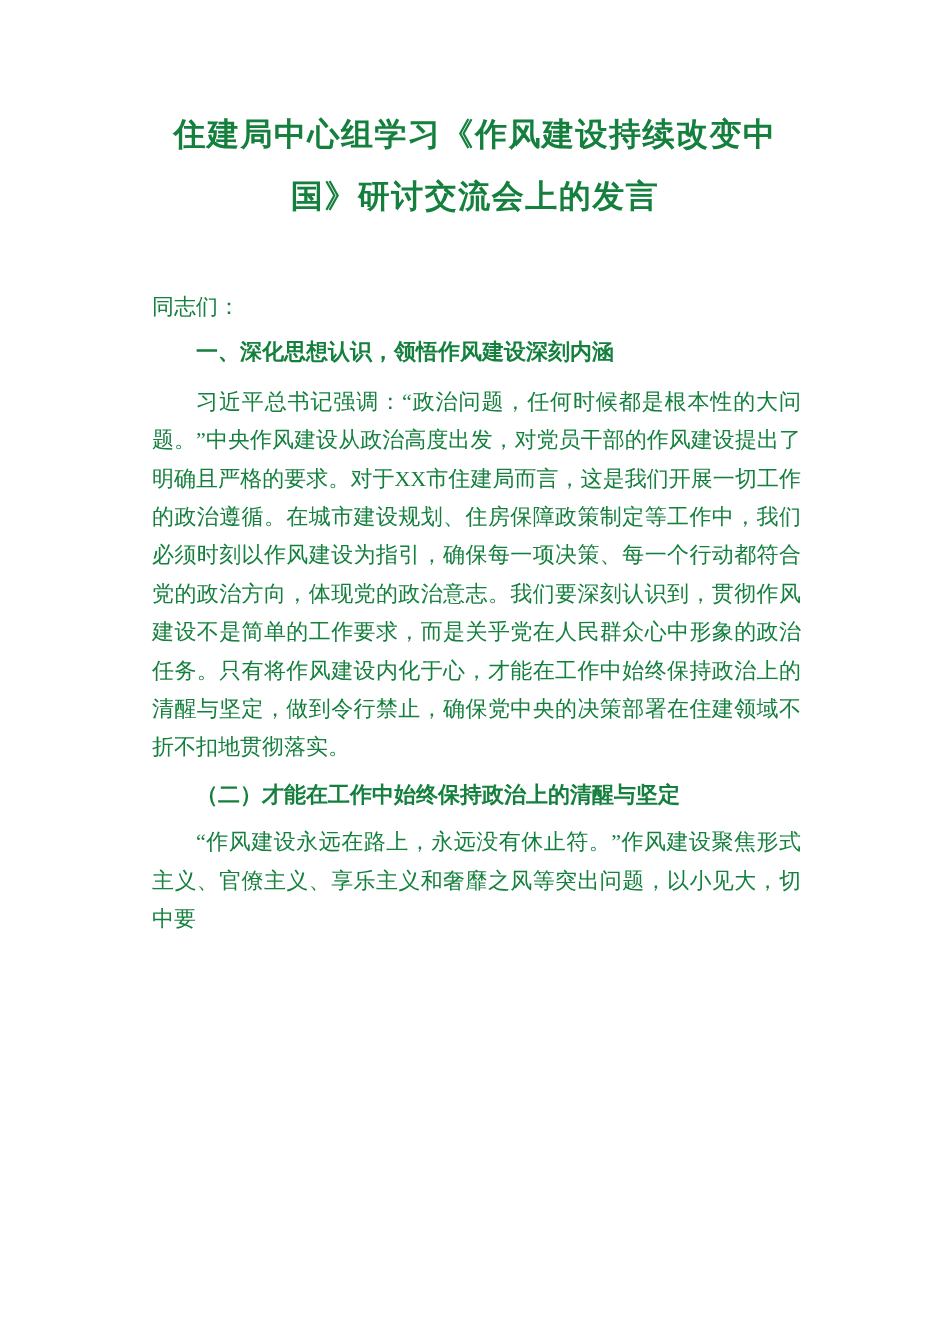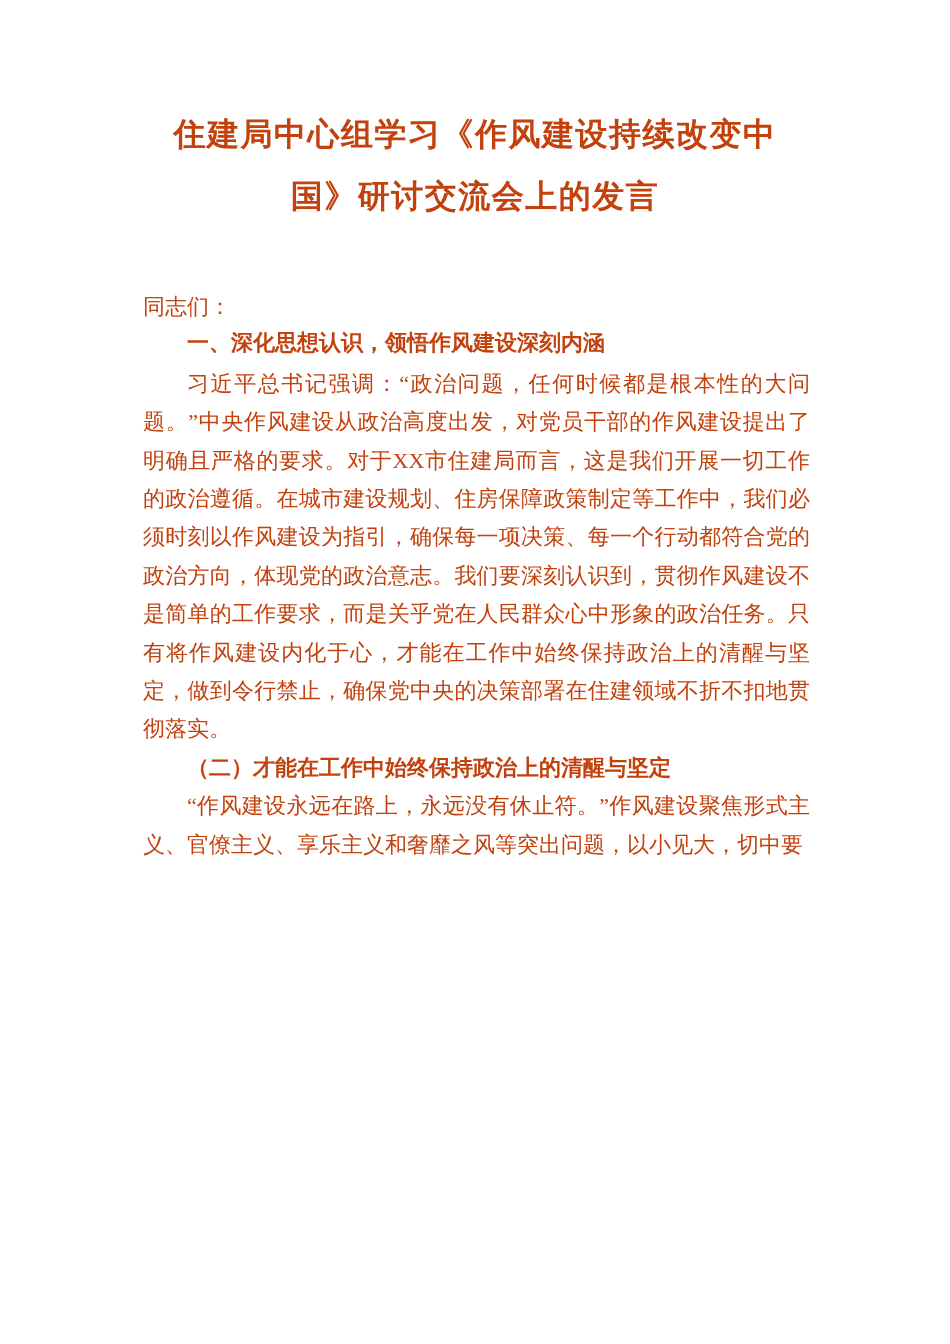--- a/index.html
+++ b/index.html
@@ -6,42 +6,42 @@
     margin: 0;
     padding: 0;
     background: #ffffff;
   }
   .page {
     position: relative;
     width: 950px;
     height: 1344px;
     background: #ffffff;
     overflow: hidden;
-    color: #c2410c;
+    color: #15803d;
     font-family: "Liberation Serif", serif;
   }
   .doc-title {
     margin: 103px 143px 0 143px;
     width: 664px;
     text-align: center;
     font-weight: bold;
     font-size: 32px;
     line-height: 62px;
     letter-spacing: 1.5px;
     font-family: "Liberation Serif", serif;
   }
   .doc-body {
     margin: 61px 140px 0 143px;
     width: 667px;
     font-size: 22px;
     line-height: 38.4px;
     text-align: justify;
   }
   .block {
-    margin: 0;
+    margin: 9px;
     padding: 0;
     text-indent: 44px;
   }
   .salutation {
     text-indent: 0;
   }
   .h1-block {
     font-weight: bold;
     font-family: Liberation Mono, monospace;
   }

